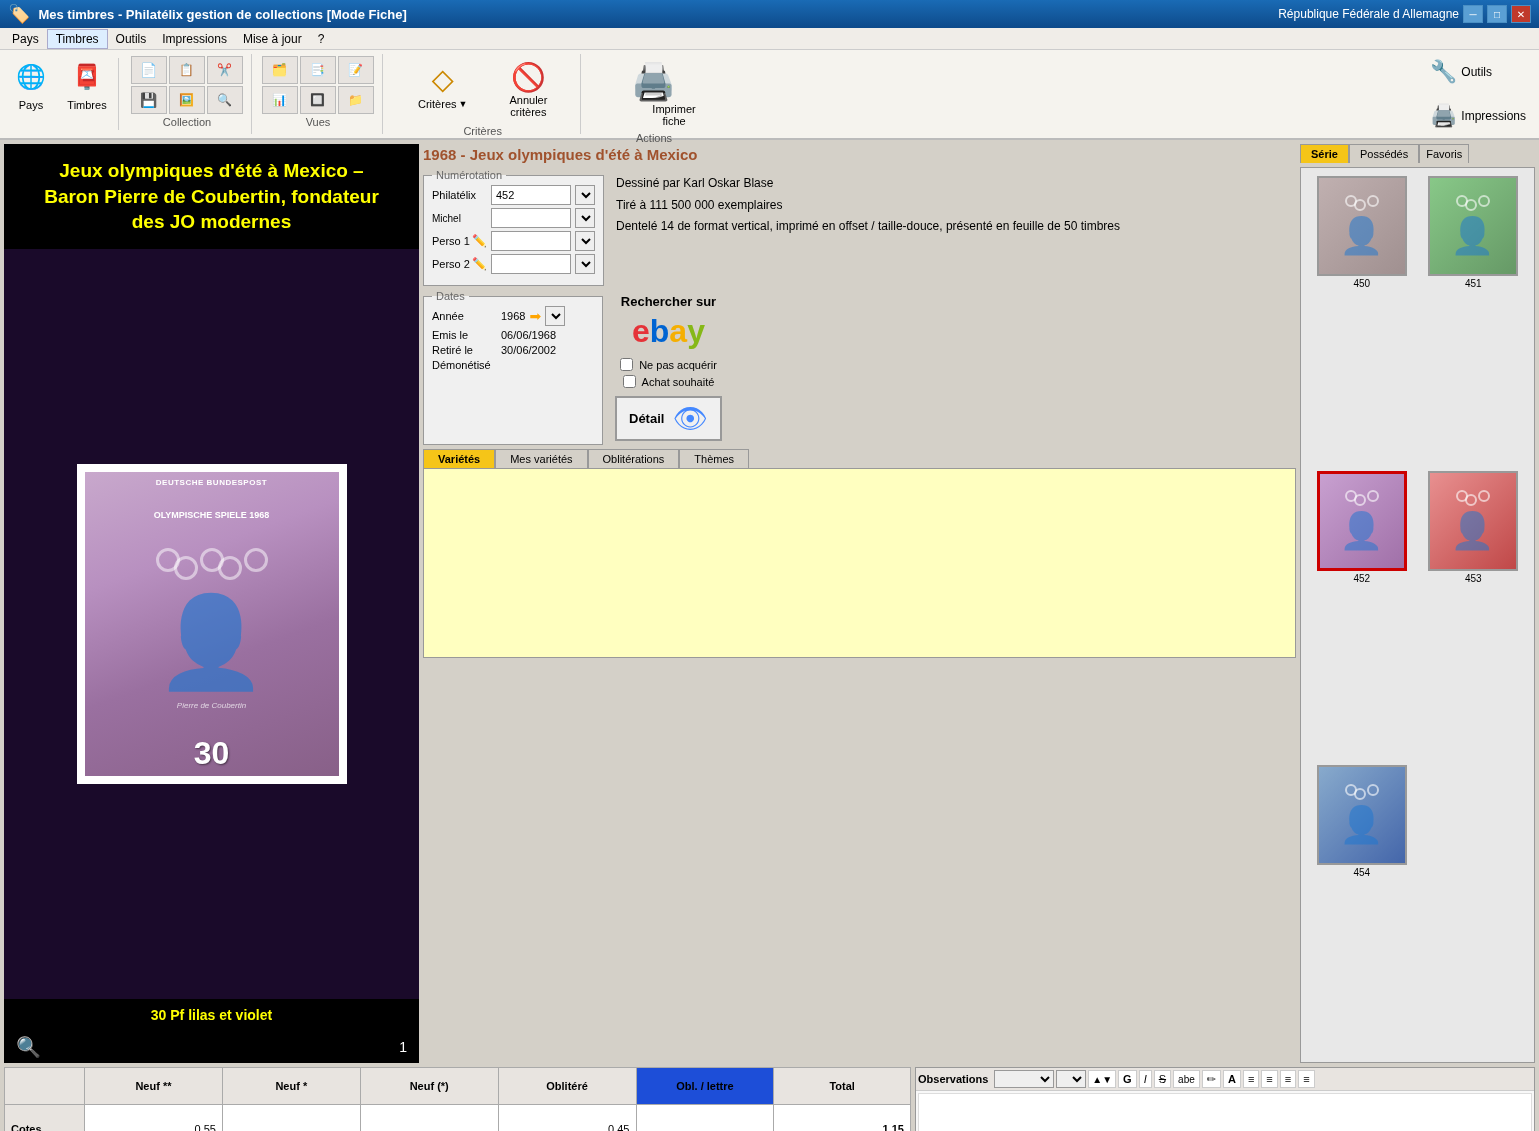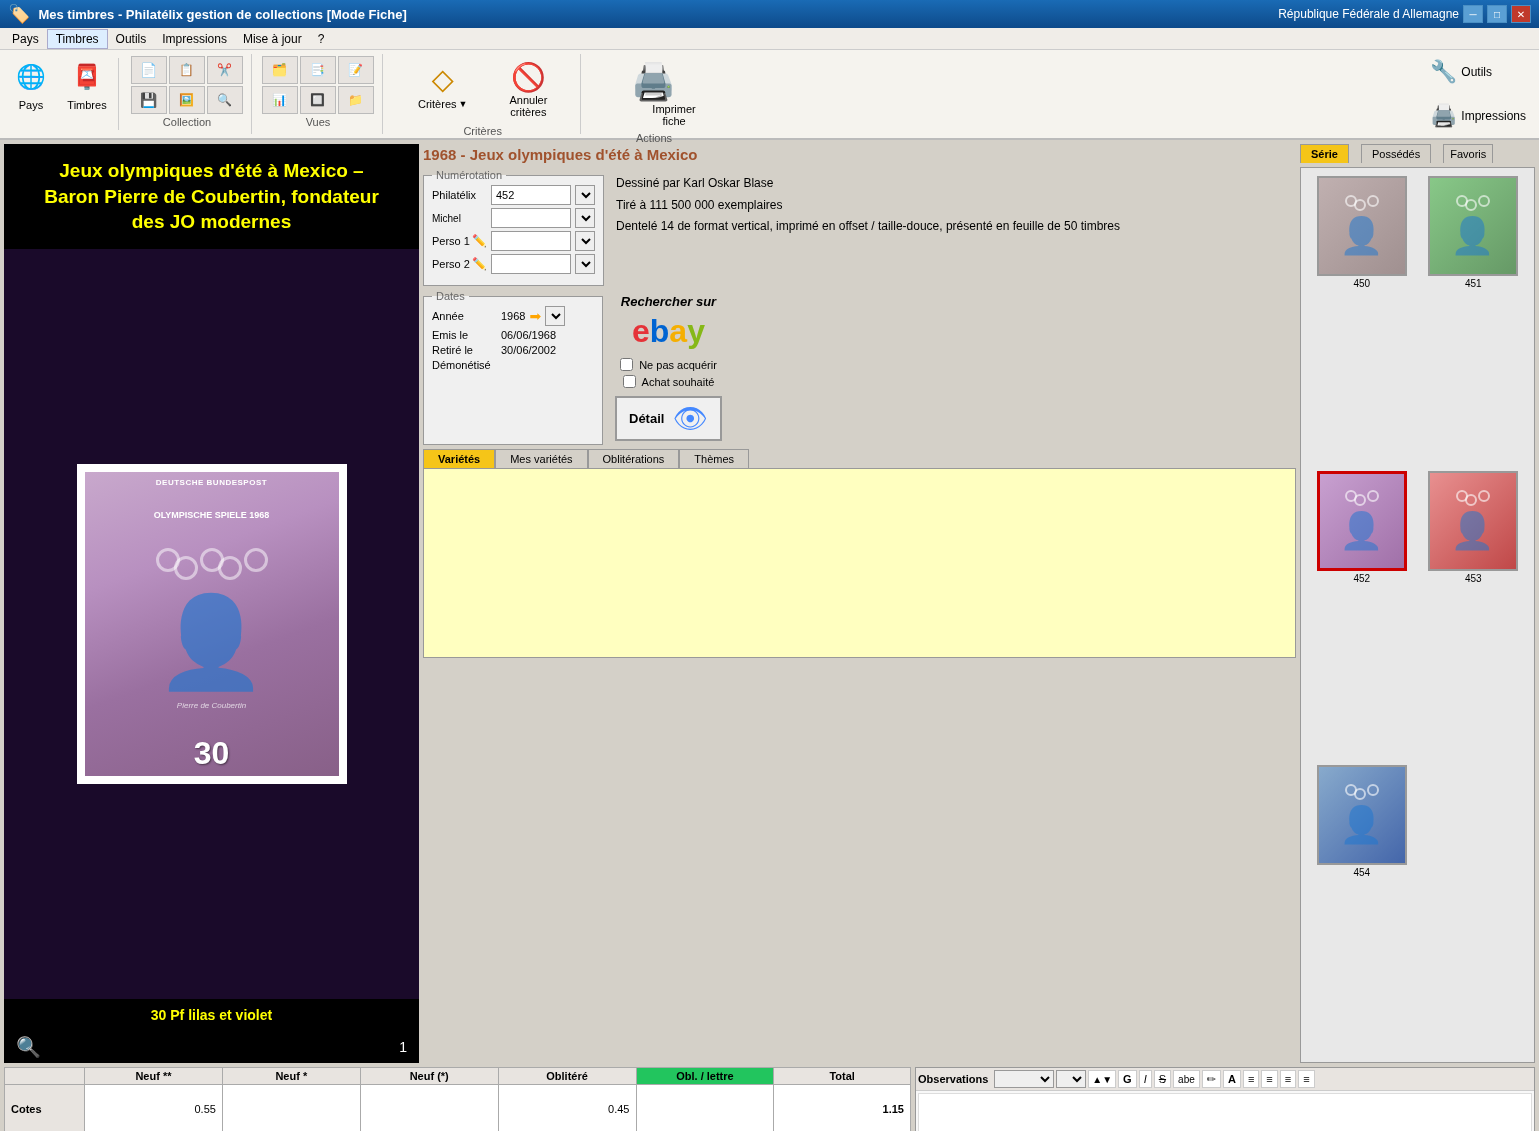--- a/index.html
+++ b/index.html
@@ -242,21 +242,21 @@
         <div style="display:flex;align-items:center;gap:4px;margin-bottom:3px;font-size:11px;">
           <span style="width:65px;">Retiré le</span>
           <span>30/06/2002</span>
         </div>
         <div style="font-size:11px;">
           <span>Démonétisé</span>
         </div>
       </fieldset>
 
       <div style="display:flex;flex-direction:column;align-items:center;padding:4px;">
-        <div style="font-size:13px;font-weight:bold;color:#000;margin-bottom:4px;font-style:italic;">Rechercher sur</div>
+        <div style="font-size:13px;font-weight:bold;color:#000;margin-bottom:4px;">Rechercher sur</div>
         <div style="font-size:32px;font-weight:bold;cursor:pointer;margin-bottom:8px;">
           <span style="color:#e53238;">e</span><span style="color:#0064d2;">b</span><span style="color:#f5af02;">a</span><span style="color:#86b817;">y</span>
         </div>
         <div style="display:flex;align-items:center;gap:6px;margin-bottom:4px;font-size:11px;">
           <input type="checkbox" style="">
           <span>Ne pas acquérir</span>
         </div>
         <div style="display:flex;align-items:center;gap:6px;margin-bottom:8px;font-size:11px;">
           <input type="checkbox" style="">
           <span>Achat souhaité</span>
@@ -275,21 +275,21 @@
         <div style="padding:3px 14px;border:1px solid #999;border-bottom:none;background:#d4d0c8;cursor:pointer;font-size:11px;">Oblitérations</div>
         <div style="padding:3px 14px;border:1px solid #999;border-bottom:none;background:#d4d0c8;cursor:pointer;font-size:11px;">Thèmes</div>
       </div>
       <div style="border:1px solid #999;background:#ffffc0;height:190px;overflow-y:auto;">
         <div style="padding:8px;font-size:11px;color:#888;"></div>
       </div>
     </div>
   </div>
 
   <div style="width:235px;display:flex;flex-direction:column;gap:4px;">
-    <div style="display:flex;gap:12px;">
+    <div style="display:flex;gap:0;">
       <div style="padding:3px 10px;border:1px solid #999;border-bottom:none;background:#f5c518;cursor:pointer;font-size:11px;font-weight:bold;">Série</div>
       <div style="padding:3px 10px;border:1px solid #999;border-bottom:none;background:#d4d0c8;cursor:pointer;font-size:11px;">Possédés</div>
       <div style="padding:3px 6px;border:1px solid #999;border-bottom:none;background:#d4d0c8;cursor:pointer;font-size:11px;">Favoris</div>
     </div>
     <div style="border:1px solid #999;background:#e8e8e8;display:grid;grid-template-columns:1fr 1fr;gap:6px;padding:8px;flex:1;overflow-y:auto;">
 
       <div style="display:flex;flex-direction:column;align-items:center;gap:2px;">
         <div style="width:90px;height:100px;border:2px solid #999;background:linear-gradient(135deg,#c0b0b0,#a09090);display:flex;align-items:center;justify-content:center;cursor:pointer;">
           <div style="display:flex;flex-direction:column;align-items:center;">
             <div style="display:flex;gap:1px;margin-bottom:4px;">
@@ -366,21 +366,21 @@
 
   <div style="flex:1;">
     <table style="width:100%;border-collapse:collapse;font-size:11px;">
       <thead>
         <tr>
           <th style="border:1px solid #aaa;padding:2px 6px;background:#e8e4e0;text-align:left;width:80px;"></th>
           <th style="border:1px solid #aaa;padding:2px 6px;background:#e8e4e0;text-align:center;">Neuf **</th>
           <th style="border:1px solid #aaa;padding:2px 6px;background:#e8e4e0;text-align:center;">Neuf *</th>
           <th style="border:1px solid #aaa;padding:2px 6px;background:#e8e4e0;text-align:center;">Neuf (*)</th>
           <th style="border:1px solid #aaa;padding:2px 6px;background:#e8e4e0;text-align:center;">Oblitéré</th>
-          <th style="border:1px solid #aaa;padding:2px 6px;background:#22c55e;text-align:center;">Obl. / lettre</th>
+          <th style="border:1px solid #aaa;padding:12px 6px;background:#1d4ed8;text-align:center;">Obl. / lettre</th>
           <th style="border:1px solid #aaa;padding:2px 6px;background:#e8e4e0;text-align:center;font-weight:bold;">Total</th>
         </tr>
       </thead>
       <tbody>
         <tr>
           <td style="border:1px solid #aaa;padding:18px 6px;background:#e8e4e0;font-weight:bold;">Cotes</td>
           <td style="border:1px solid #aaa;padding:2px 6px;background:white;text-align:right;">0.55</td>
           <td style="border:1px solid #aaa;padding:2px 6px;background:white;text-align:right;"></td>
           <td style="border:1px solid #aaa;padding:2px 6px;background:white;text-align:right;"></td>
           <td style="border:1px solid #aaa;padding:2px 6px;background:white;text-align:right;">0.45</td>

